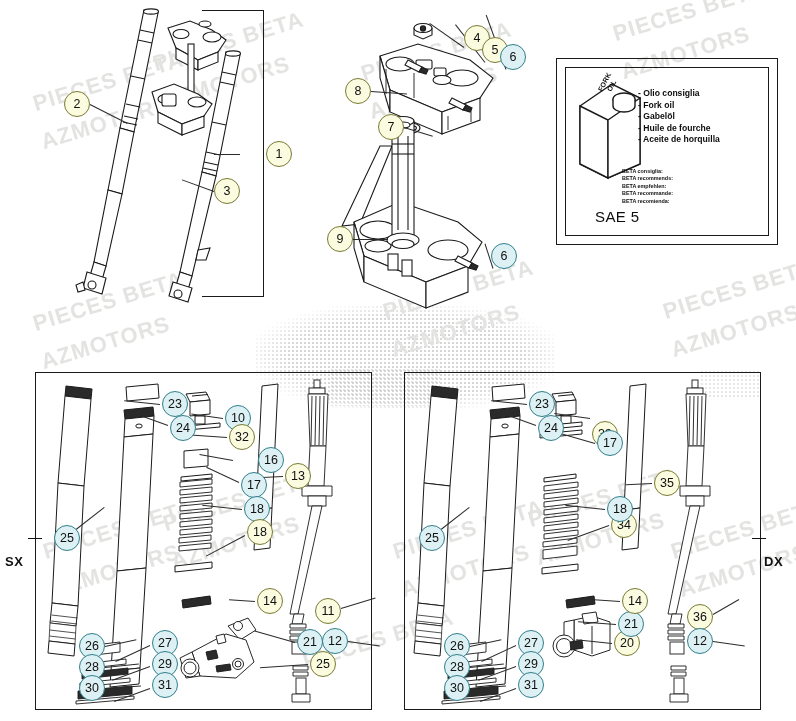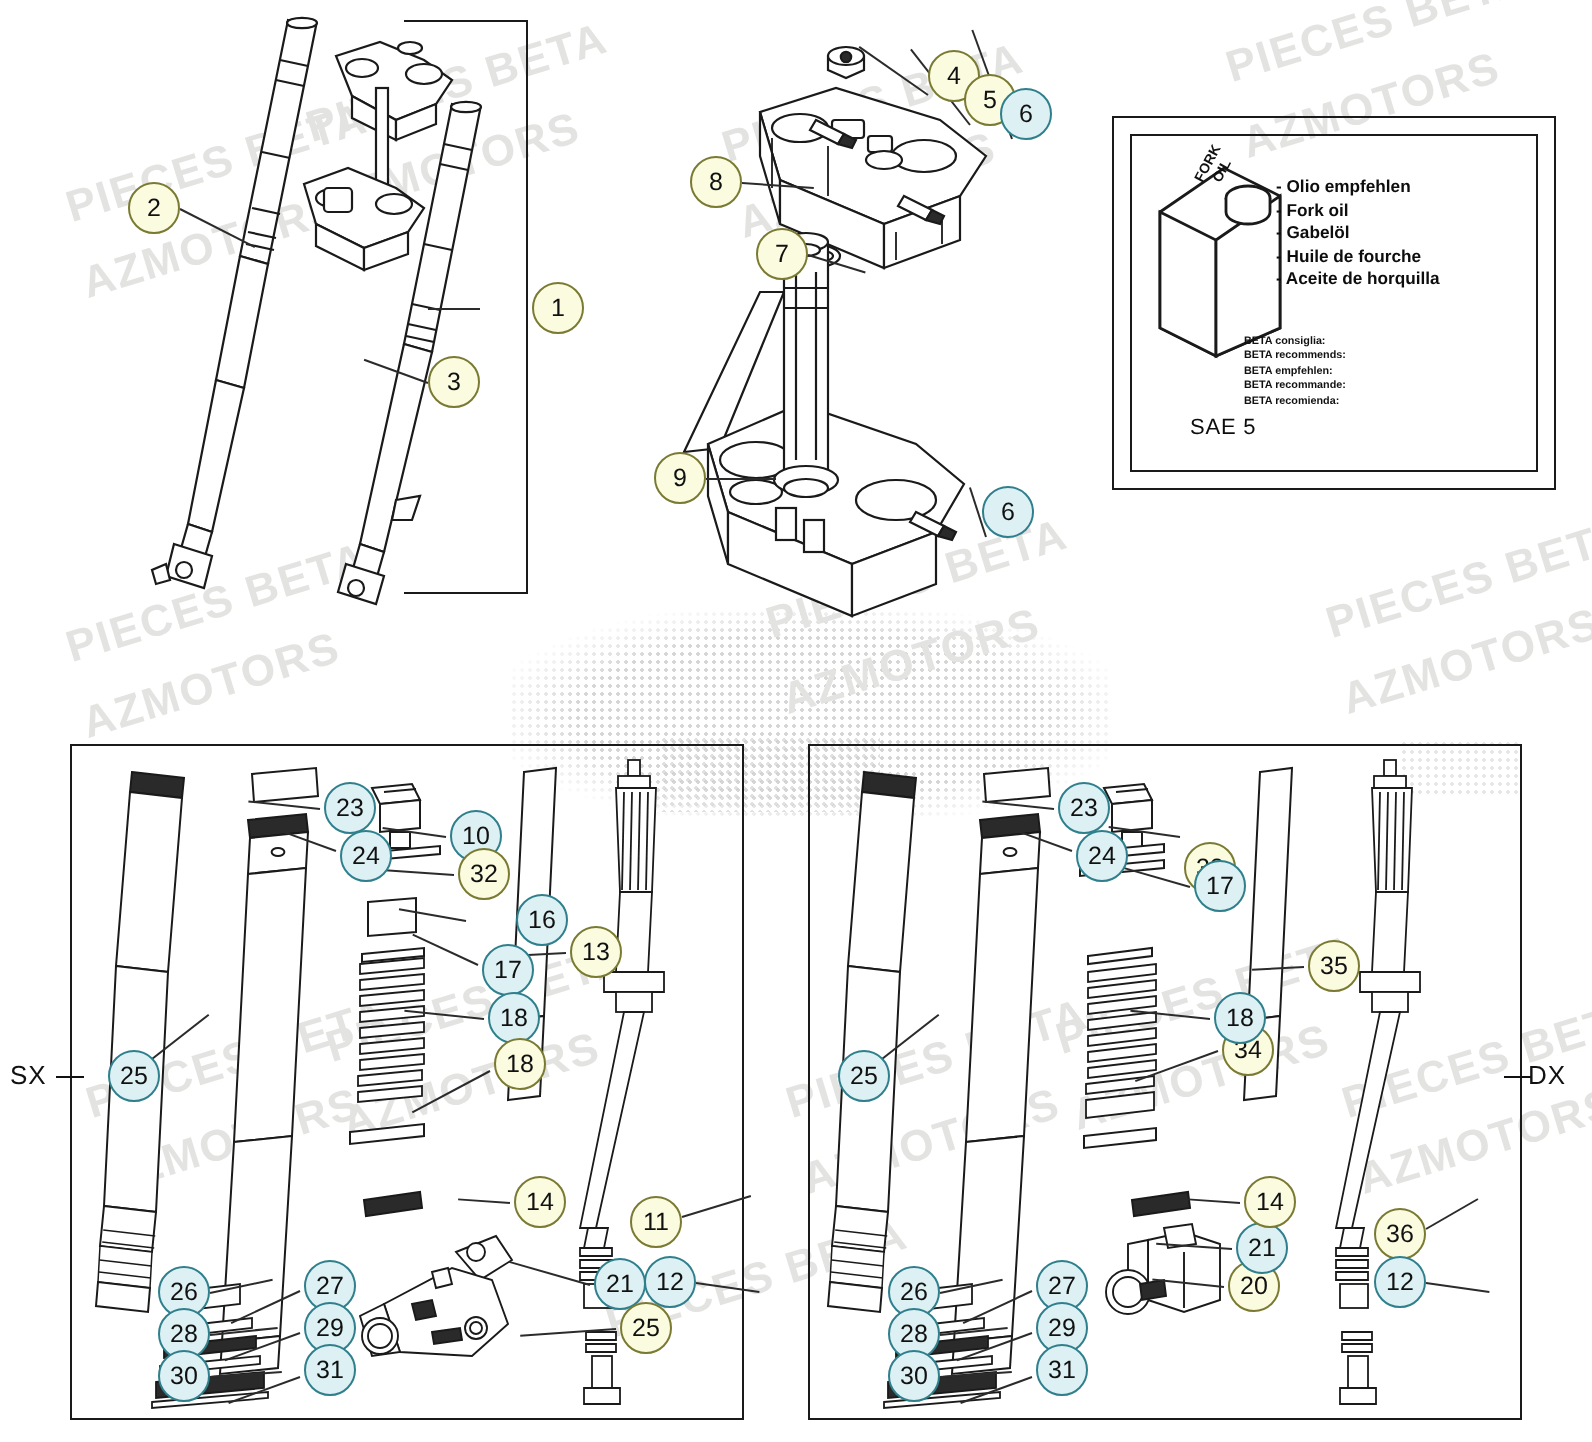--- a/index.html
+++ b/index.html
@@ -32,26 +32,26 @@
       border:1.1px solid #2b2b2b;display:flex;align-items:center;justify-content:center;
       font-size:12.5px;font-weight:400;color:#111;box-sizing:border-box;
       font-family:"Liberation Sans",sans-serif;z-index:6;}
   .callout.y{background:#fbfbe0;border-color:#7a7a33;}
   .callout.b{background:#ddf1f4;border-color:#2f7f8c;}
   .lead{position:absolute;background:#2b2b2b;height:1px;transform-origin:left center;z-index:5;}
 
   
   .oil-list{position:absolute;font-size:8.6px;line-height:11.6px;color:#0d0d0d;font-weight:600;}
   .oil-beta{position:absolute;font-size:5.4px;line-height:7.4px;color:#111;font-weight:600;}
-  .oil-sae{position:absolute;font-size:11px;color:#0d0d0d;font-weight:400;letter-spacing:.4px;}
+  .oil-sae{position:absolute;font-size:15px;color:#0d0d0d;font-weight:400;letter-spacing:.4px;}
   .oil-side{position:absolute;font-size:7px;font-weight:700;color:#111;line-height:8px;
       transform:rotate(-62deg);transform-origin:left top;text-align:center;}
 
   
-  .sidelabel{position:absolute;font-size:13px;font-weight:400;color:#111;letter-spacing:.5px;}
+  .sidelabel{position:absolute;font-size:13px;font-weight:700;color:#111;letter-spacing:.5px;margin-top:24px;}
   .sideline{position:absolute;background:#111;height:1.3px;}
 
   
   .part{position:absolute;}
   svg{overflow:visible;}
   .ln{stroke:#1a1a1a;fill:none;}
   .fw{fill:#fff;stroke:#1a1a1a;}
   .fd{fill:#2a2a2a;stroke:#1a1a1a;}
 </style>
 </head>
@@ -212,21 +212,21 @@
       <ellipse class="fw" cx="50" cy="21" rx="11" ry="6"></ellipse>
       <path class="fw" d="M39 21 L39 28 A11 6 0 0 0 61 28 L61 21"></path>
     </g>
   </svg>
   <div class="oil-side" style="left:592px;top:98px;width:40px;">
     <span>FORK</span><br>
     <span>OIL</span>
   </div>
 
   <div class="oil-list" style="left:638px;top:88px;">
-    <div>- Olio empfehlen</div>
+    <div>- Olio consiglia</div>
     <div>- Fork oil</div>
     <div>- Gabelöl</div>
     <div>- Huile de fourche</div>
     <div>- Aceite de horquilla</div>
   </div>
 
   <div class="oil-beta" style="left:622px;top:168px;">
     <div>BETA consiglia:</div>
     <div>BETA recommends:</div>
     <div>BETA empfehlen:</div>

